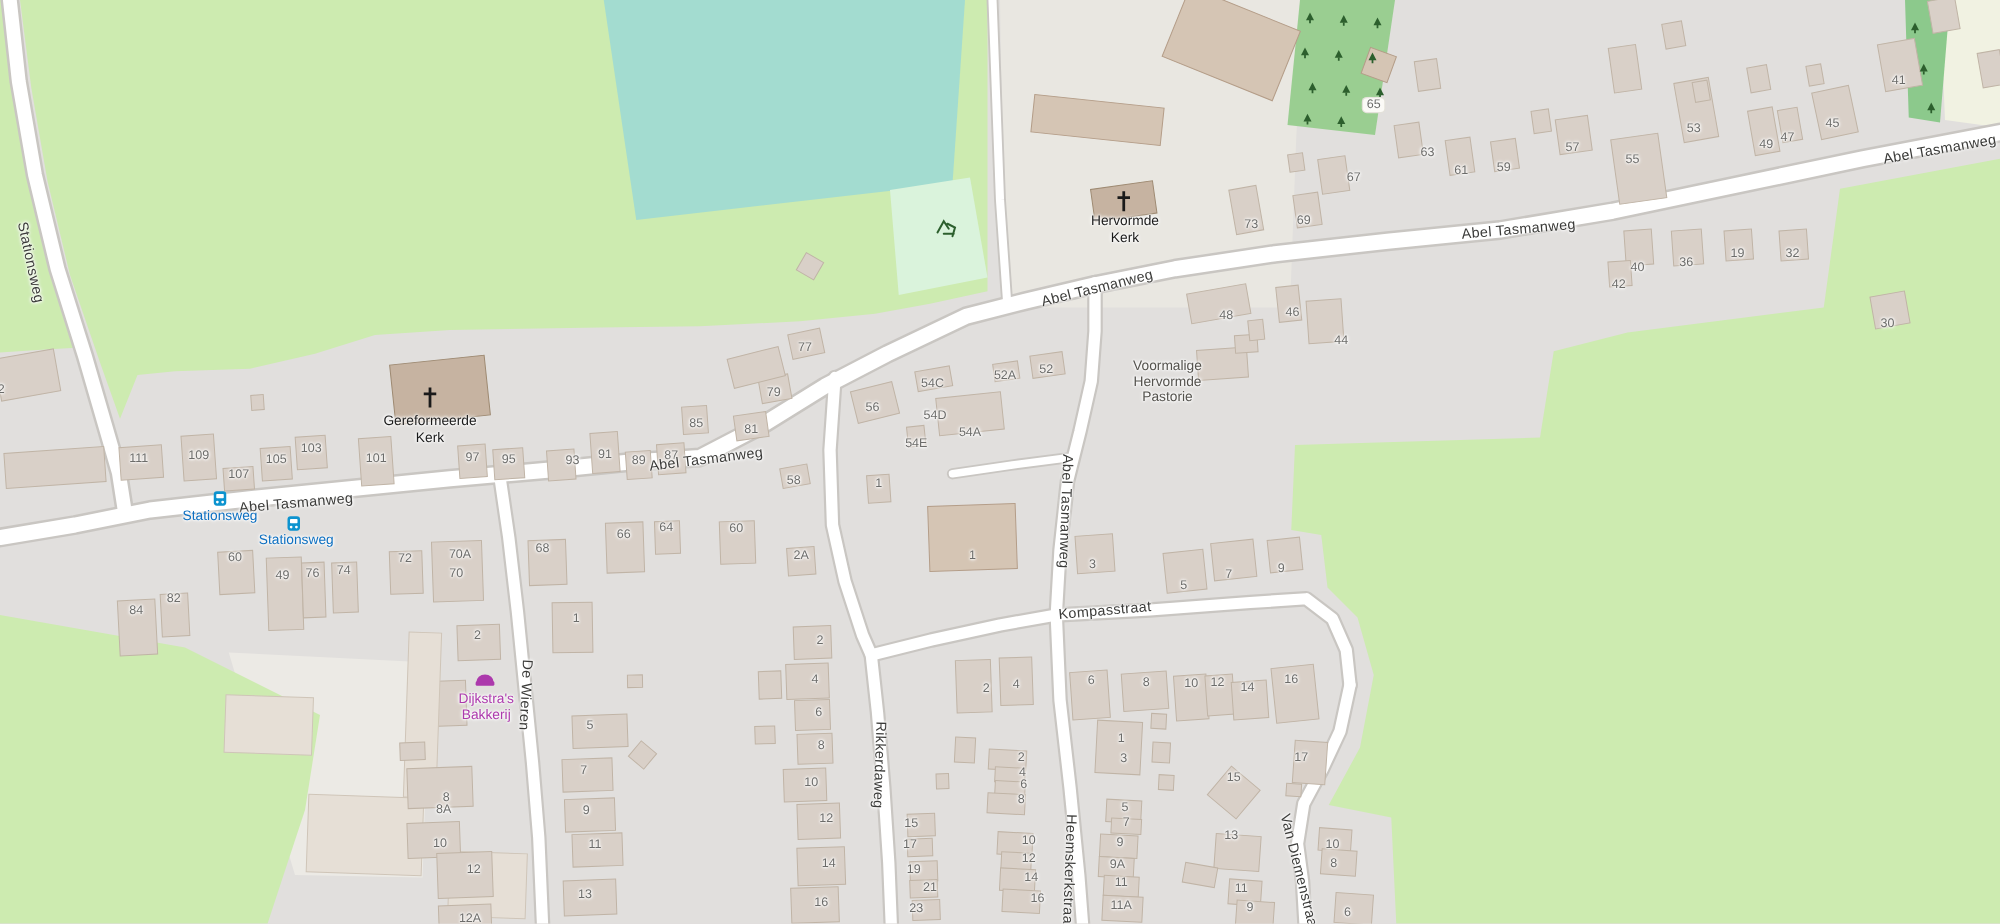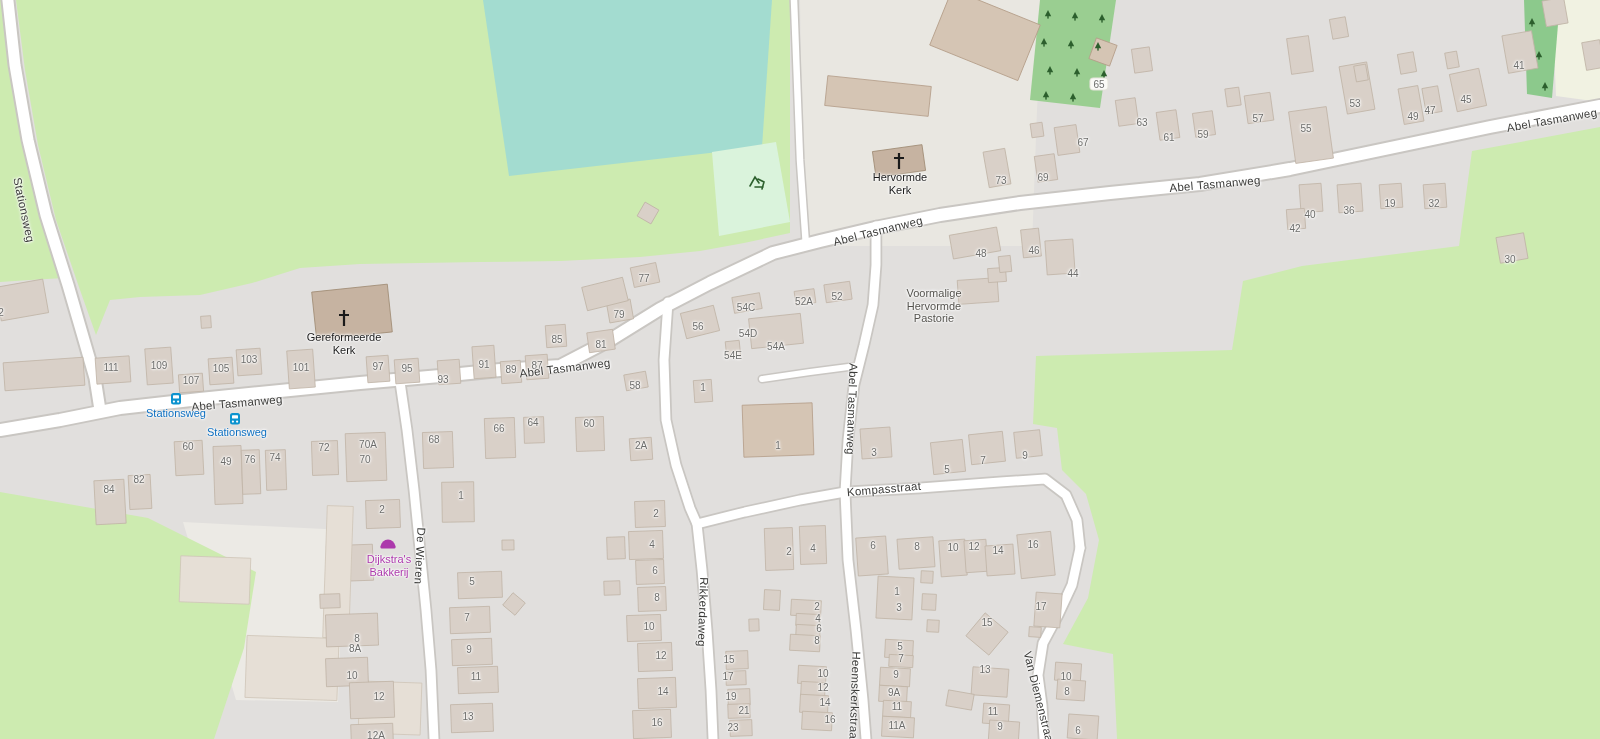--- a/index.html
+++ b/index.html
@@ -271,21 +271,21 @@
   <div id="labels">
       <div class="lbl num" style="left: 1px; top: 312px; transform: translate(-50%, -50%) rotate(0deg);">2</div>
       <div class="lbl num" style="left: 111px; top: 367px; transform: translate(-50%, -50%) rotate(0deg);">111</div>
       <div class="lbl num" style="left: 159px; top: 365px; transform: translate(-50%, -50%) rotate(0deg);">109</div>
       <div class="lbl num" style="left: 191px; top: 380px; transform: translate(-50%, -50%) rotate(0deg);">107</div>
       <div class="lbl num" style="left: 221px; top: 368px; transform: translate(-50%, -50%) rotate(0deg);">105</div>
       <div class="lbl num" style="left: 249px; top: 359px; transform: translate(-50%, -50%) rotate(0deg);">103</div>
       <div class="lbl num" style="left: 301px; top: 367px; transform: translate(-50%, -50%) rotate(0deg);">101</div>
       <div class="lbl num" style="left: 378px; top: 366px; transform: translate(-50%, -50%) rotate(0deg);">97</div>
       <div class="lbl num" style="left: 407px; top: 368px; transform: translate(-50%, -50%) rotate(0deg);">95</div>
-      <div class="lbl num" style="left: 443px; top: 369px; transform: translate(-50%, -50%) rotate(0deg); margin-top: 10px;">93</div>
+      <div class="lbl num" style="left: 458px; top: 369px; transform: translate(-50%, -50%) rotate(0deg);">93</div>
       <div class="lbl num" style="left: 484px; top: 364px; transform: translate(-50%, -50%) rotate(0deg);">91</div>
       <div class="lbl num" style="left: 511px; top: 369px; transform: translate(-50%, -50%) rotate(0deg);">89</div>
       <div class="lbl num" style="left: 537px; top: 365px; transform: translate(-50%, -50%) rotate(0deg);">87</div>
       <div class="lbl num" style="left: 557px; top: 339px; transform: translate(-50%, -50%) rotate(0deg);">85</div>
       <div class="lbl num" style="left: 601px; top: 344px; transform: translate(-50%, -50%) rotate(0deg);">81</div>
       <div class="lbl num" style="left: 619px; top: 314px; transform: translate(-50%, -50%) rotate(0deg);">79</div>
       <div class="lbl num" style="left: 644px; top: 278px; transform: translate(-50%, -50%) rotate(0deg);">77</div>
       <div class="lbl num" style="left: 698px; top: 326px; transform: translate(-50%, -50%) rotate(0deg);">56</div>
       <div class="lbl num" style="left: 635px; top: 385px; transform: translate(-50%, -50%) rotate(0deg);">58</div>
       <div class="lbl num" style="left: 746px; top: 307px; transform: translate(-50%, -50%) rotate(0deg);">54C</div>

